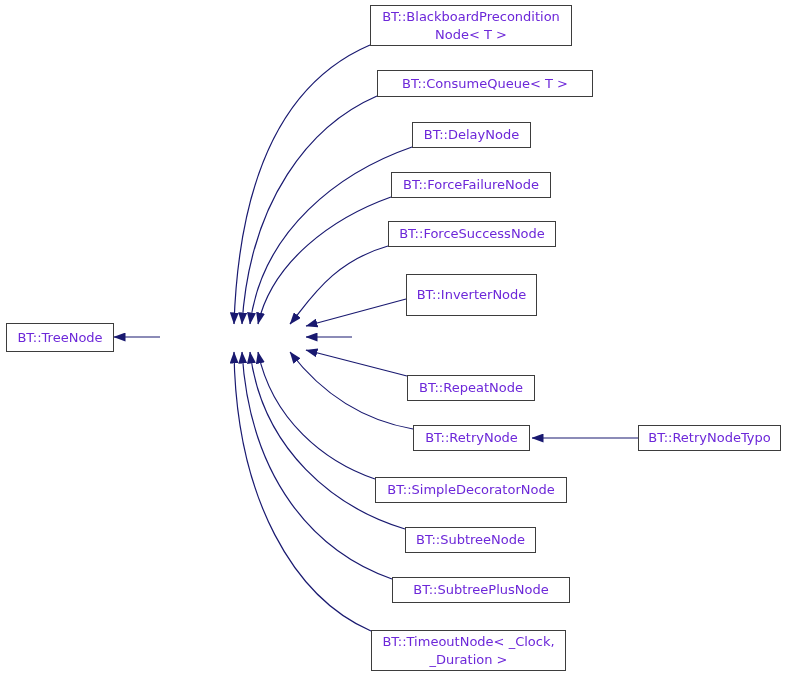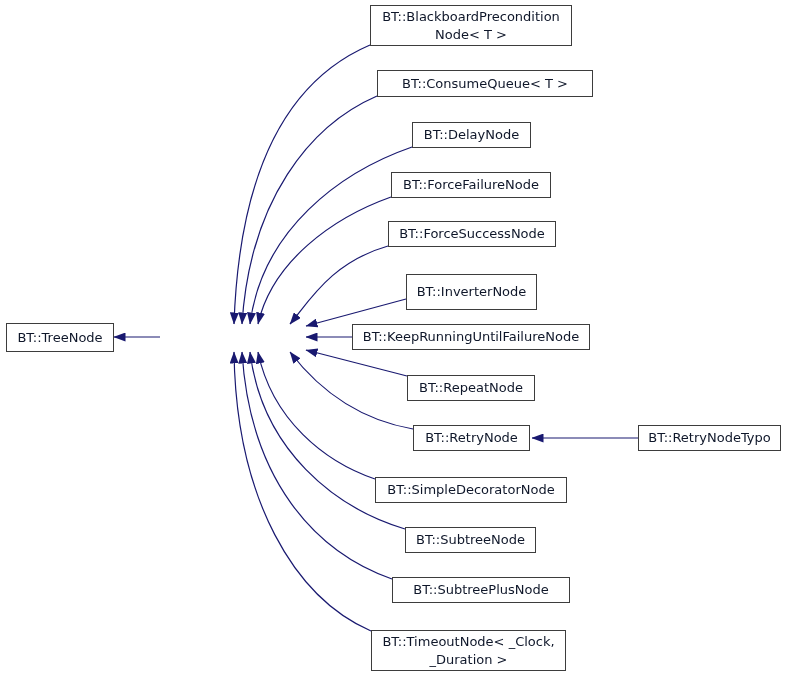--- a/index.html
+++ b/index.html
@@ -10,21 +10,21 @@
     font-family:"DejaVu Sans", "Liberation Sans", sans-serif;
     overflow:hidden;
   }
   svg.edge-layer { position:absolute; left:0; top:0; width:789px; height:676px; }
   svg.edge-layer path.edge { fill:none; stroke-width:1.2px; }
   .node {
     position:absolute;
     box-sizing:border-box;
     background:#ffffff;
     border:1px solid #3d3d3d;
-    color:#0f172a;
+    color:#6d28d9;
     font-size:13px;
     line-height:1.35;
     display:flex;
     flex-direction:column;
     align-items:center;
     justify-content:center;
     text-align:center;
     white-space:nowrap;
     cursor:pointer;
   }
@@ -84,27 +84,24 @@
   </div>
 
   <div class="node" style="left:391px;top:172px;width:160px;height:26px">
     <span class="line">BT::ForceFailureNode</span>
   </div>
 
   <div class="node" style="left:388px;top:221px;width:168px;height:26px">
     <span class="line">BT::ForceSuccessNode</span>
   </div>
 
-  <div class="node" style="left:406px;top:274px;width:131px;height:36px">
+  <div class="node" style="left:406px;top:274px;width:131px;height:42px">
     <span class="line">BT::InverterNode</span>
   </div>
 
-  <div class="node" style="left:352px;top:324px;width:238px;height:26px">
-    <span class="line">BT::KeepRunningUntilFailureNode</span>
-  </div>
 
   <div class="node" style="left:407px;top:375px;width:128px;height:26px">
     <span class="line">BT::RepeatNode</span>
   </div>
 
   <div class="node" style="left:413px;top:425px;width:117px;height:26px">
     <span class="line">BT::RetryNode</span>
   </div>
 
   <div class="node" style="left:638px;top:425px;width:143px;height:26px">

